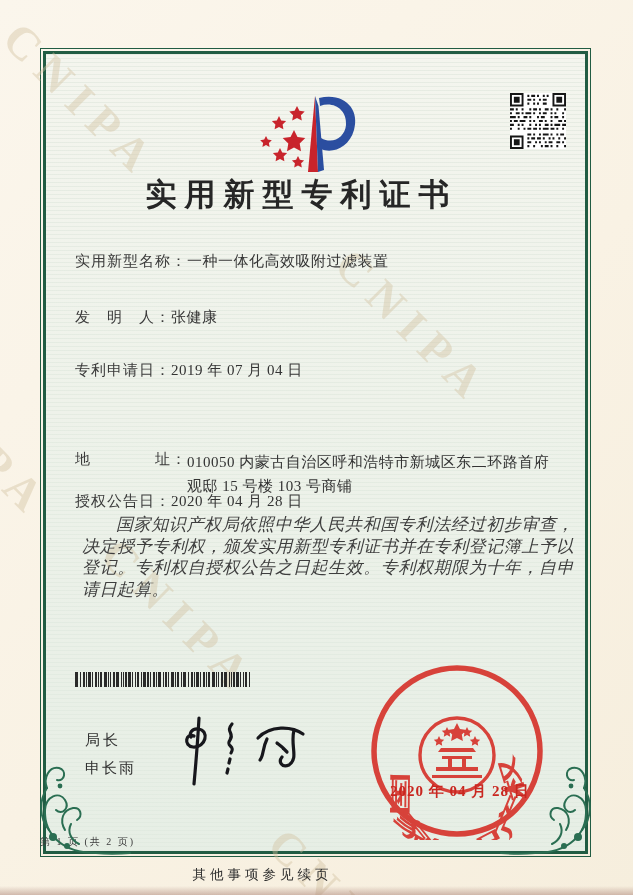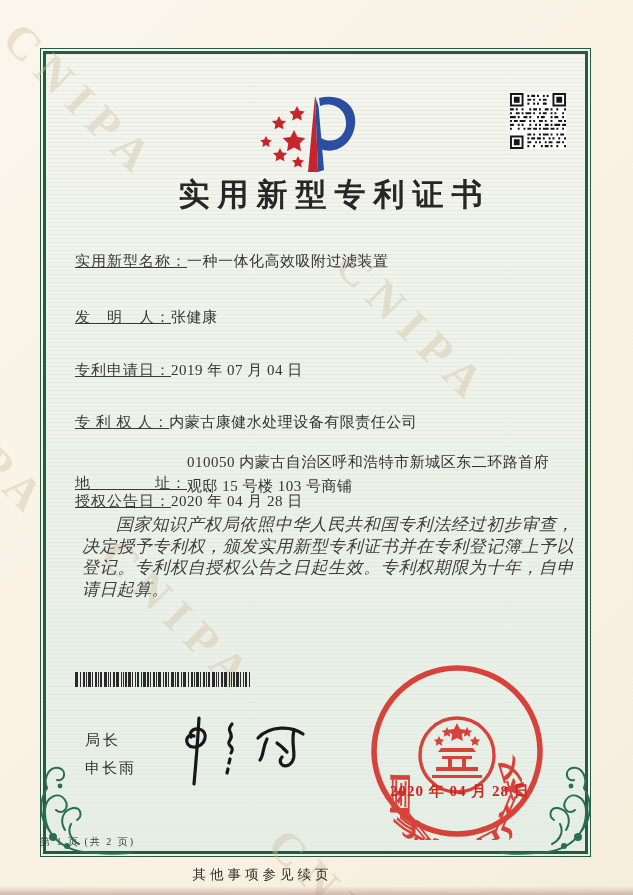--- a/index.html
+++ b/index.html
@@ -32,26 +32,26 @@
     border:3px solid #215c43;
     background-color:#f4f5ee;
     background-image:
       linear-gradient(180deg,rgba(244,245,238,.35) 0%,rgba(226,236,226,.75) 100%),
       repeating-linear-gradient(180deg,rgba(118,158,132,.16) 0px,rgba(118,158,132,.16) 1px,rgba(0,0,0,0) 1px,rgba(0,0,0,0) 4px);
   }
   .abs{position:absolute;z-index:3;}
   .cert-no{left:73px;top:92px;font-size:13.5px;letter-spacing:2px;color:#444;}
   .title{
     left:40px;top:174px;width:523px;text-align:center;
-    font-size:31px;font-weight:bold;letter-spacing:8px;color:#262626;padding-left:33px;
+    font-size:31px;font-weight:bold;letter-spacing:8px;color:#262626;
   }
   .frow{left:75px;font-size:15px;color:#333;letter-spacing:.5px;white-space:nowrap;}
-  .flabel{letter-spacing:1px;color:#3a3a3a;text-decoration:underline;}
+  .flabel{letter-spacing:1px;color:#3a3a3a;}
   .addr-row{white-space:normal;}
-  .addr-row .flabel{display:inline-block;vertical-align:top;margin-top:24px;}
+  .addr-row .flabel{display:inline-block;vertical-align:top;}
   .addr-val{display:inline-block;width:368px;line-height:1.6;vertical-align:top;white-space:normal;}
   .grant-no{position:absolute;left:247px;top:0;white-space:nowrap;}
   .body-text{
     left:82px;top:514px;width:492px;color:#3e3e3e;
     font-size:17px;line-height:21.5px;font-style:oblique;
     letter-spacing:.4px;text-align:justify;
   }
   .body-text p{margin:0;text-indent:2em;}
   .sig-title{left:85px;top:731px;font-size:15px;letter-spacing:3px;color:#2f2f2f;}
   .sig-name{left:85px;top:759px;font-size:15px;letter-spacing:2px;color:#2f2f2f;}
@@ -127,23 +127,20 @@
   <div class="abs title">实用新型专利证书</div>
 
   <div class="abs frow" style="top:252px;">
     <span class="flabel">实用新型名称：</span><span>一种一体化高效吸附过滤装置</span>
   </div>
   <div class="abs frow" style="top:295px;margin-top:13px;">
     <span class="flabel">发　明　人：</span><span>张健康</span>
   </div>
   <div class="abs frow" style="top:361px;">
     <span class="flabel">专利申请日：</span><span>2019 年 07 月 04 日</span>
-  </div>
-  <div class="abs frow" style="top:413px;">
-    <span class="flabel">专 利 权 人：</span><span>内蒙古康健水处理设备有限责任公司</span>
   </div>
   <div class="abs frow addr-row" style="top:450px;width:480px;">
     <span class="flabel">地　　　　址：</span><span class="addr-val">010050 内蒙古自治区呼和浩特市新城区东二环路首府观邸 15 号楼 103 号商铺</span>
   </div>
   <div class="abs frow" style="top:492px;width:500px;">
     <span class="flabel">授权公告日：</span><span>2020 年 04 月 28 日</span>
   </div>
 
   <div class="abs body-text">
     <p>国家知识产权局依照中华人民共和国专利法经过初步审查，决定授予专利权，颁发实用新型专利证书并在专利登记簿上予以登记。专利权自授权公告之日起生效。专利权期限为十年，自申请日起算。</p>

